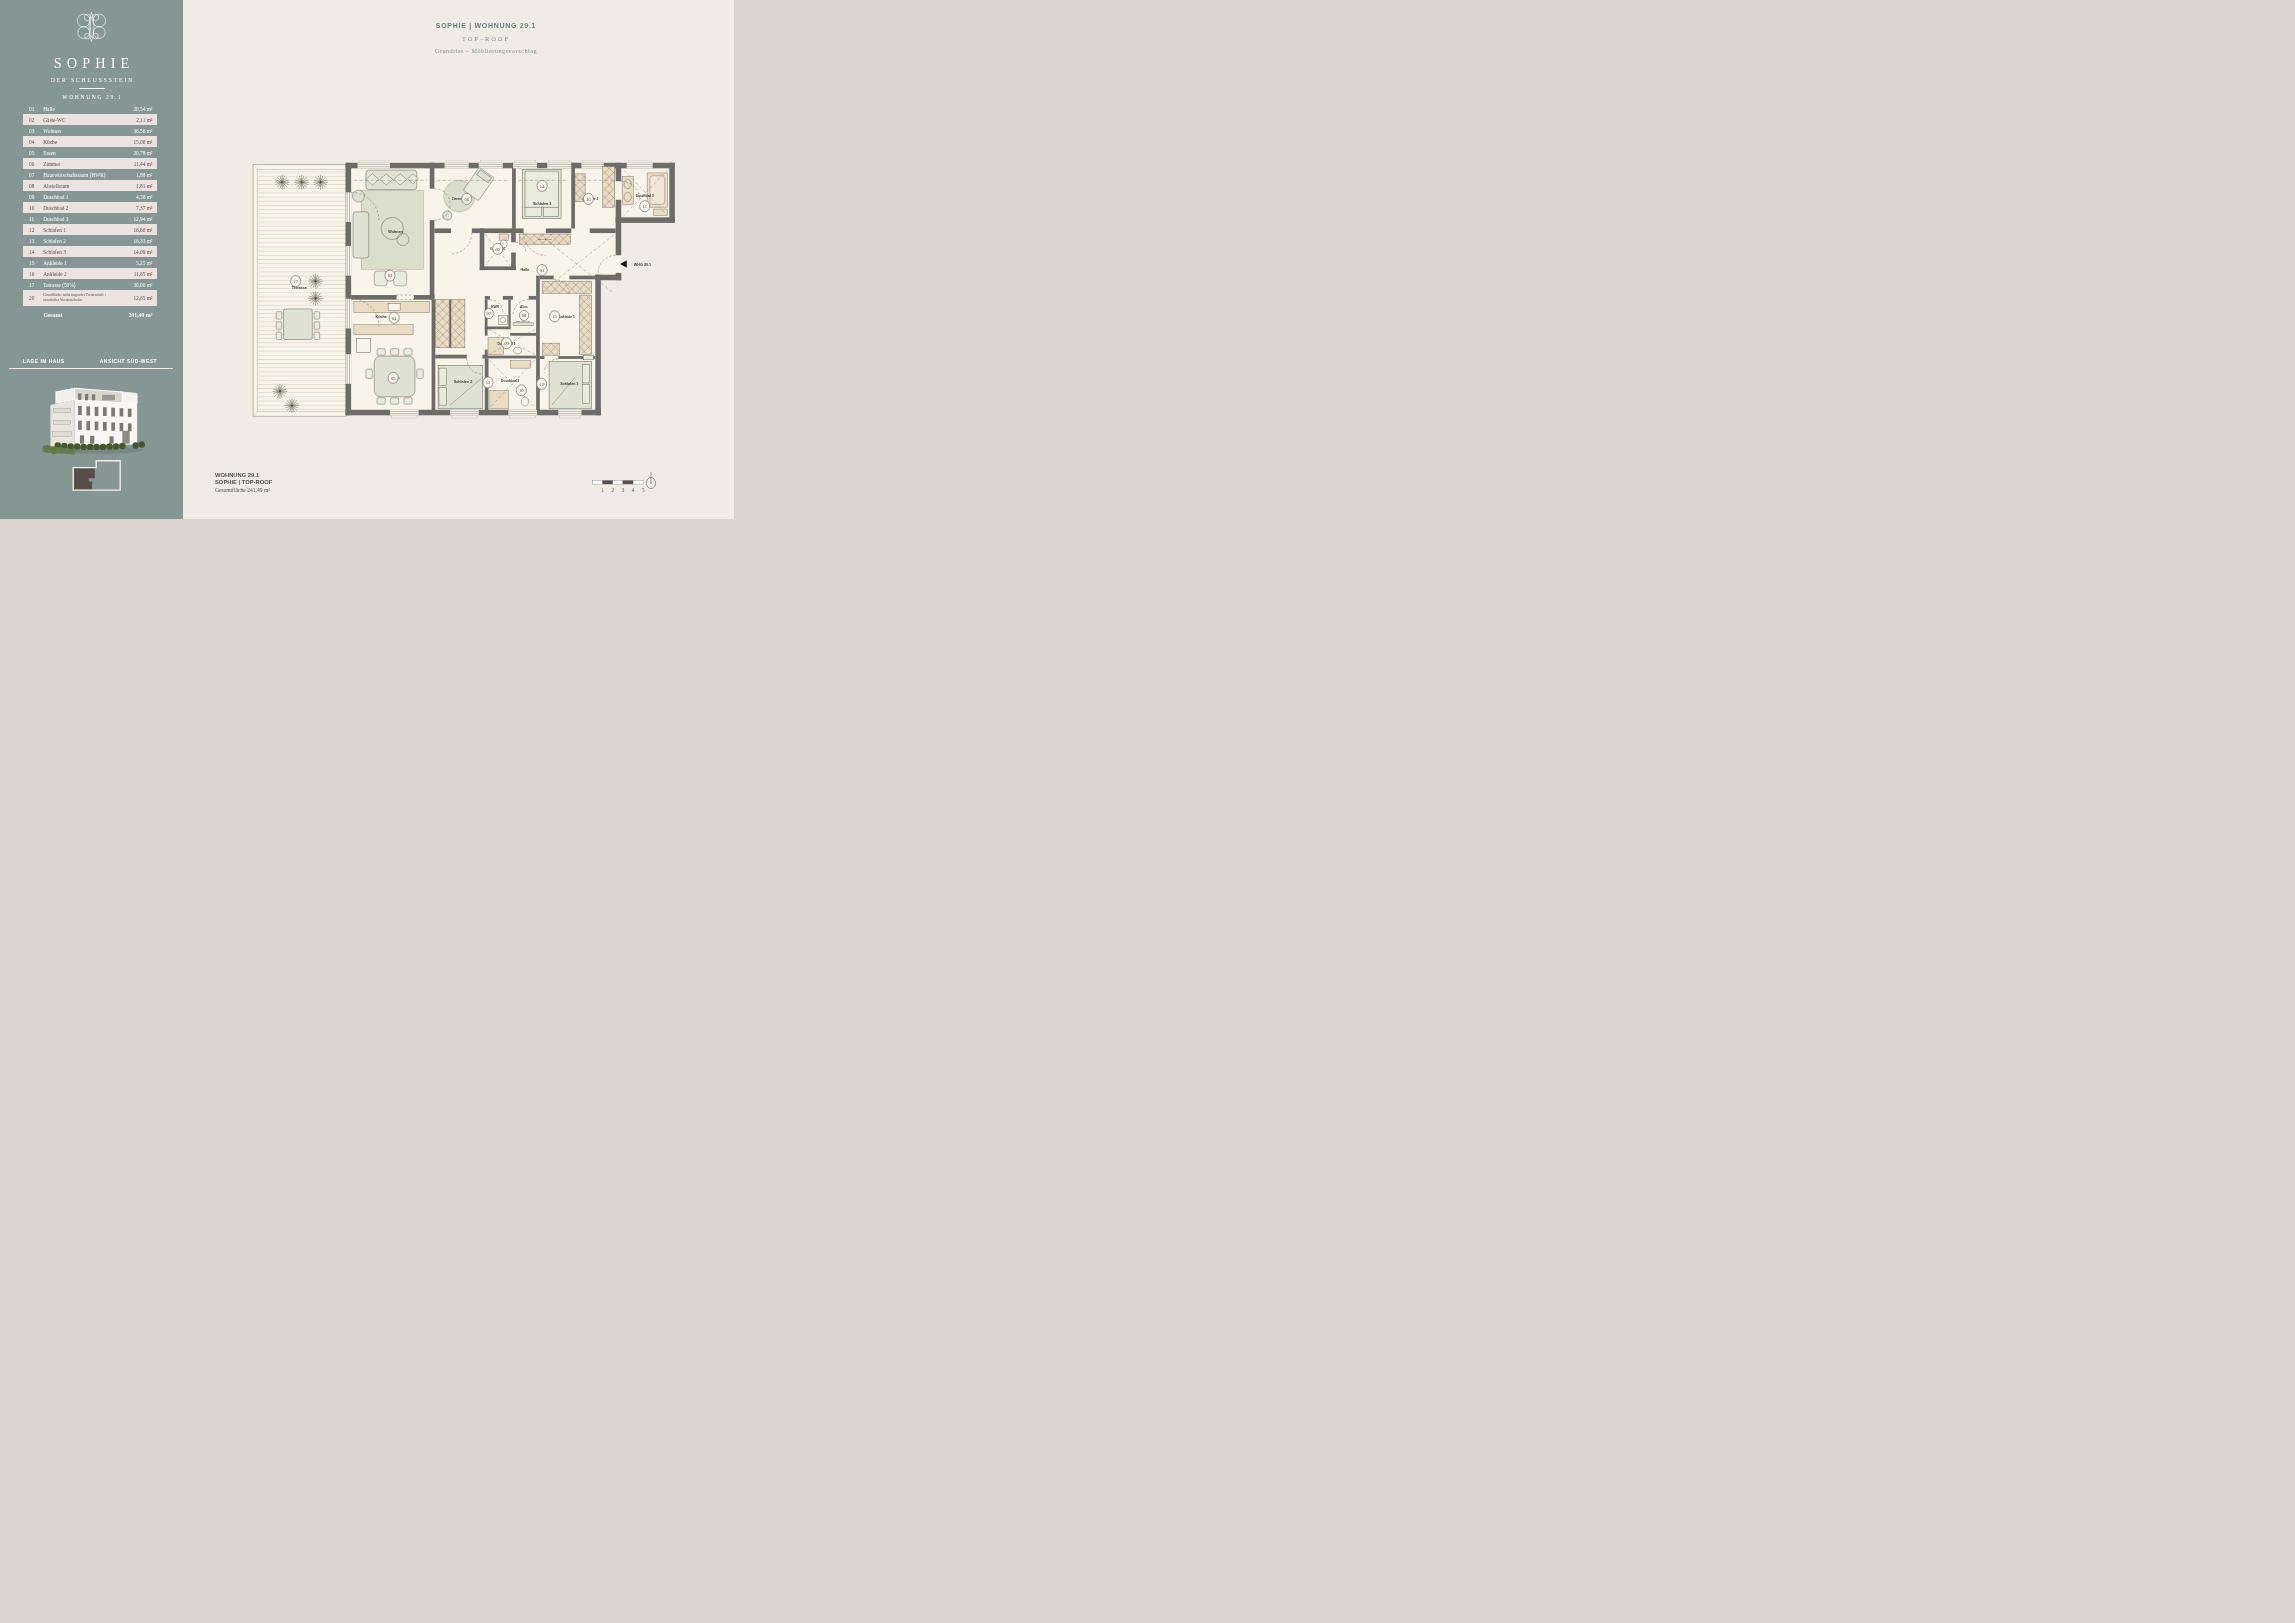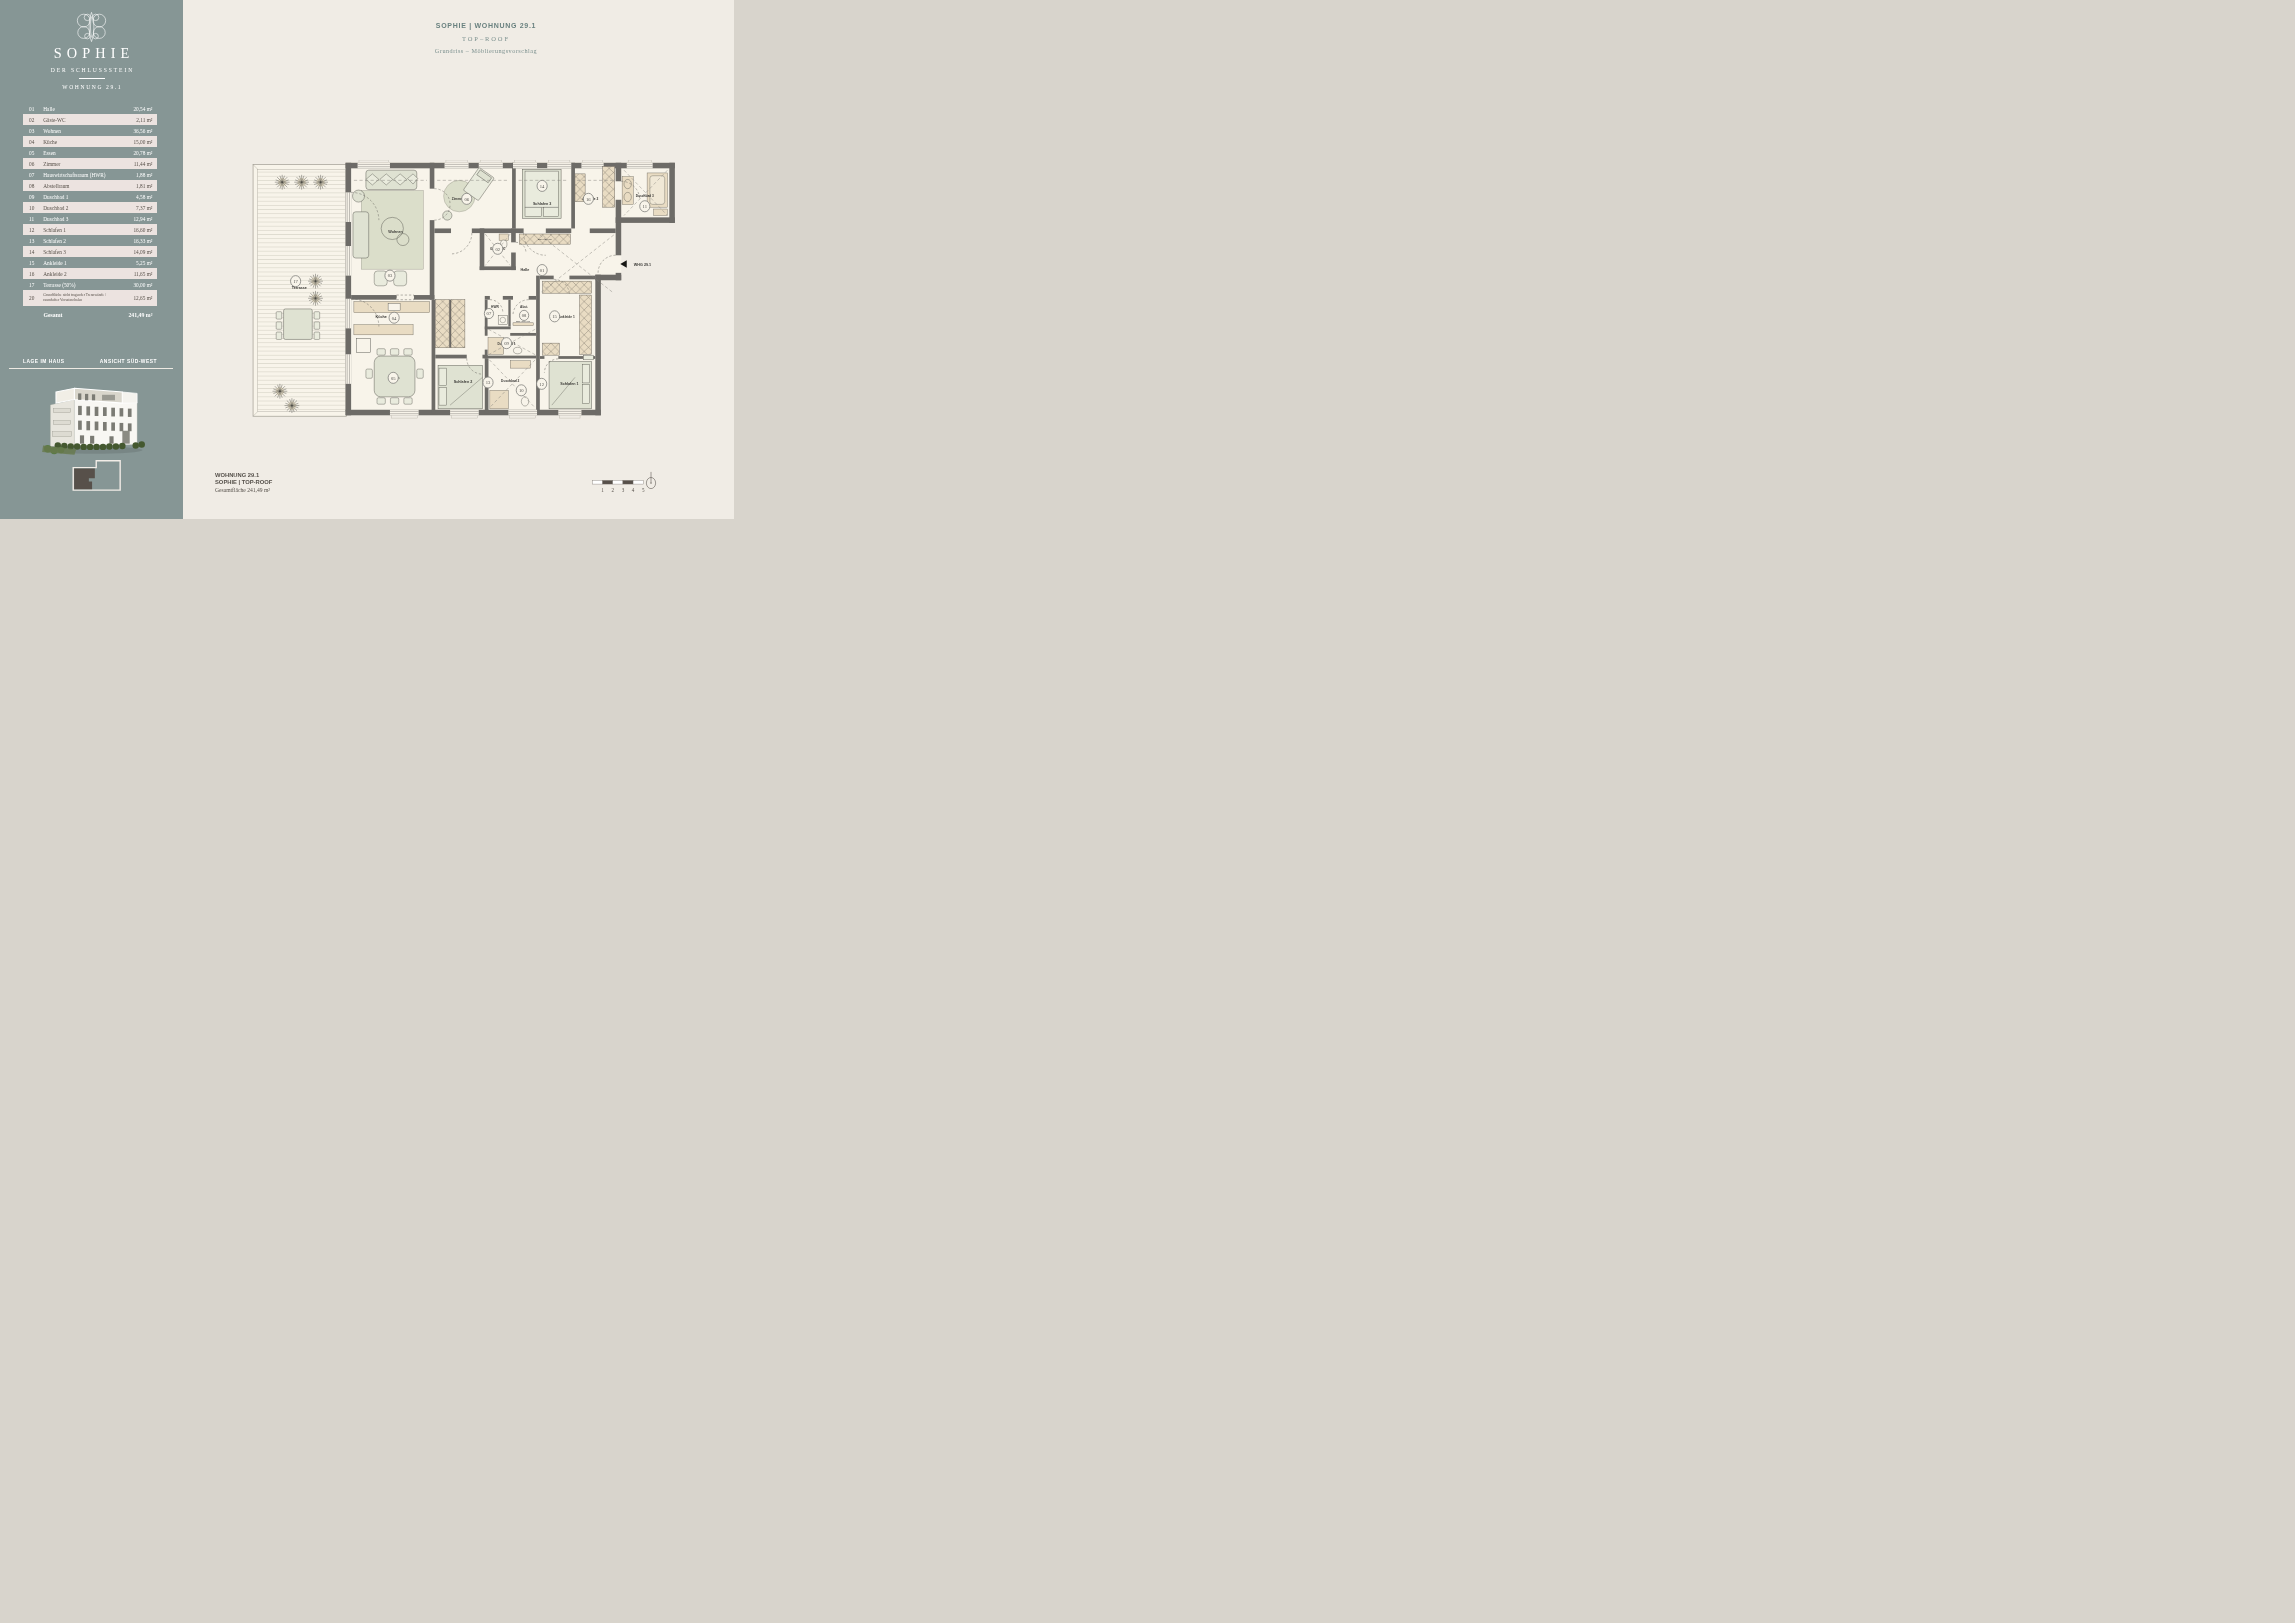--- a/index.html
+++ b/index.html
@@ -2,21 +2,21 @@
 <html style="font-size:7.4px"><head>
 <meta charset="utf-8">
 <style>
   html,body{margin:0;padding:0;background:#d8d4cc;}
   .page{position:relative;width:734px;height:519px;background:#f0ece5;overflow:hidden;
         font-family:"Liberation Sans",sans-serif;}
   
   .sidebar{position:absolute;left:0;top:0;width:183px;height:519px;background:#869695;}
   .logo{position:absolute;top:11px;left:0;width:183px;text-align:center;color:#fff;}
   .logo-name{font-family:"Liberation Serif",serif;font-size:14.3px;letter-spacing:5.1px;text-indent:5.1px;
-             margin-top:0;font-weight:400;}
+             margin-top:10px;font-weight:400;}
   .logo-sub{font-family:"Liberation Serif",serif;font-size:5.6px;letter-spacing:1.9px;text-indent:1.9px;margin-top:4.6px;}
   .logo-rule{width:26px;height:0.5px;background:#fff;margin:5.6px auto 0;}
   .logo-unit{font-family:"Liberation Serif",serif;font-size:5.6px;letter-spacing:1.6px;text-indent:1.6px;margin-top:5.1px;}
   .rtable{position:absolute;top:103px;left:23px;width:134px;font-family:"Liberation Serif",serif;}
   .row{display:flex;align-items:center;height:11px;color:#fff;font-size:5.3px;padding:0 4.6px 0 6px;box-sizing:border-box;}
   .row.light{background:#ece3e0;color:#575049;}
   .row .num{width:14.3px;flex:none;}
   .row .name{flex:1;text-align:left;}
   .row .area{flex:none;}
   .row.tall{height:15.7px;}

